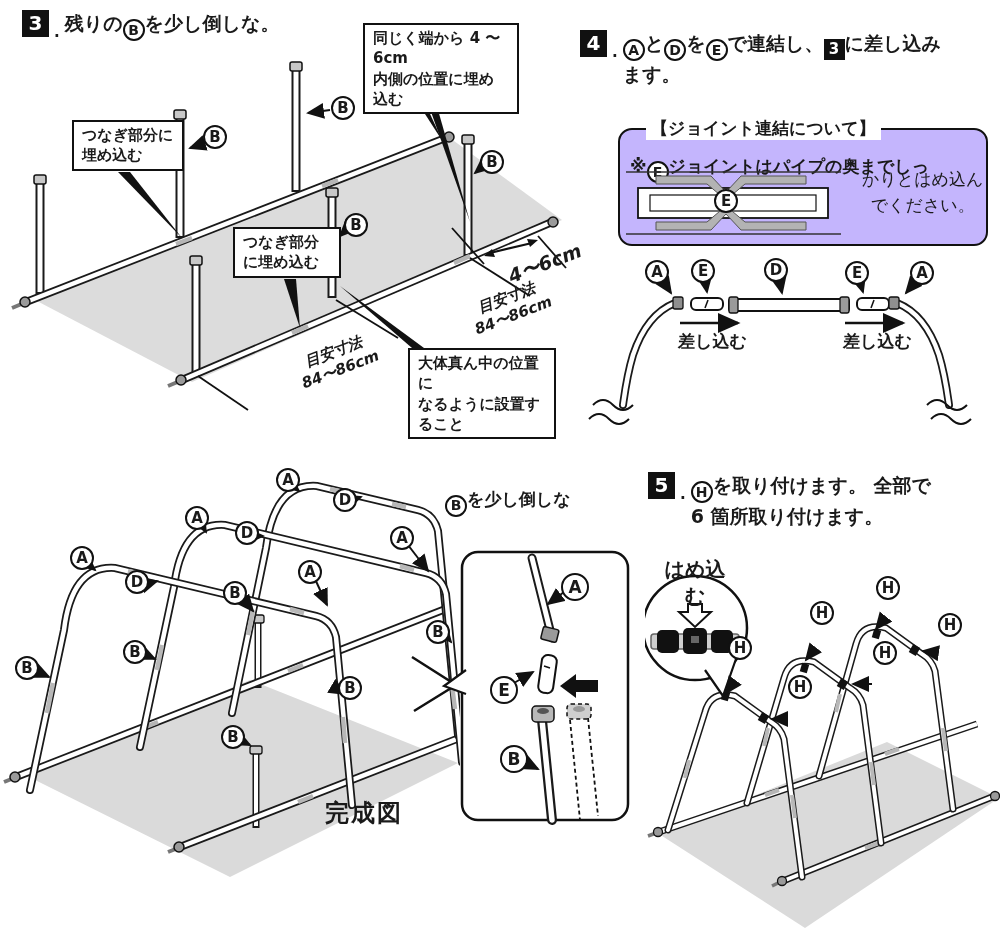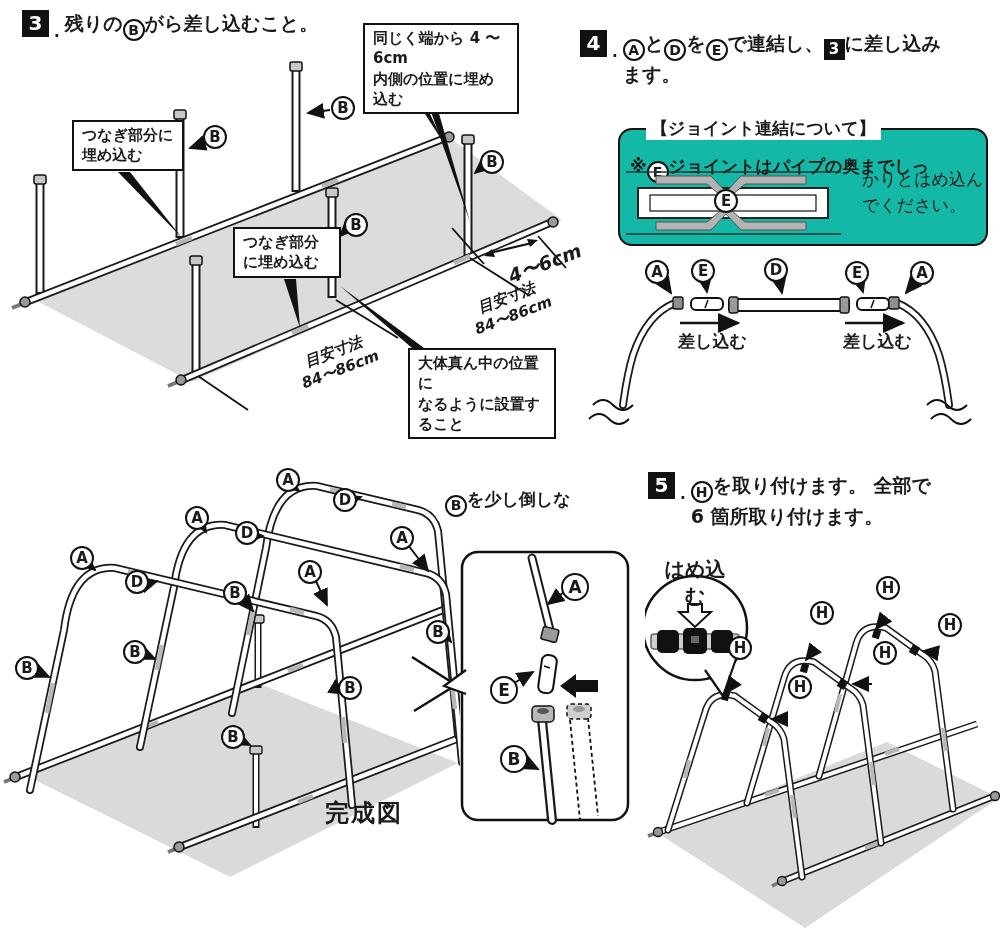--- a/index.html
+++ b/index.html
@@ -8,34 +8,34 @@
   .sec { position:absolute; }
   .hdr { display:flex; align-items:flex-start; gap:5px; font-weight:600; font-size:19px; line-height:1.45; }
   .numbox { width:27px; height:27px; background:#111; color:#fff; display:inline-flex; align-items:center; justify-content:center; font-size:20px; font-weight:800; flex:0 0 auto; }
   .numdot { font-weight:700; font-size:15px; margin-top:12px; }
   .circ { display:inline-flex; width:22px; height:22px; border:2px solid #111; border-radius:50%; align-items:center; justify-content:center; font-size:14px; font-weight:700; background:#fff; vertical-align:-5px; }
   .refbox { display:inline-flex; width:21px; height:21px; background:#111; color:#fff; font-size:15px; font-weight:800; align-items:center; justify-content:center; vertical-align:-4px; }
   .lbl { position:absolute; width:24px; height:24px; border:2px solid #111; border-radius:50%; display:flex; align-items:center; justify-content:center; font-size:15px; font-weight:700; background:#fff; z-index:5; }
   .callout { position:absolute; border:2px solid #111; background:#fff; font-size:15px; font-weight:600; line-height:1.35; padding:3px 8px; white-space:pre-line; z-index:4; }
   .dim { position:absolute; font-style:italic; font-weight:700; font-size:15px; white-space:pre-line; transform:rotate(-21deg); line-height:1.25; text-align:center; }
   .plain { position:absolute; font-weight:700; font-size:17px; }
-  .jbox { position:absolute; border:2.5px solid #111; border-radius:14px; background:#14b8a6; }
+  .jbox { position:absolute; border:2.5px solid #111; border-radius:14px; background:#c4b5fd;text-align:center; }
   .jtitle { position:absolute; top:-13px; left:26px; background:#fff; padding:0 5px; font-size:17px; font-weight:800; }
   svg { position:absolute; }
 </style>
 </head>
 <body>
 
 <div id="page">
 
   <div class="sec" style="left:0;top:20;width:600px;height:425px;">
     <div class="hdr" style="position:absolute;left:22px;top:10px;">
       <span class="numbox">3</span>
         <span class="numdot">.</span>
-      <span><span>残りの</span><span class="circ">B</span><span>がら差し込むこと。</span></span>
+      <span><span>残りの</span><span class="circ">B</span><span>を少し倒しな。</span></span>
     </div>
 
     <svg width="600" height="383" style="left:0;top:42px;" viewBox="0 0 600 383">
       <defs>
         <marker id="m3" markerWidth="10" markerHeight="9" refX="8" refY="4" orient="auto">
             <path d="M0,0L9,4L0,8Z" fill="#111"></path>
           </marker>
       </defs>
 
       <polygon points="35,258 450,96 562,178 192,340" fill="#dcdcdc"></polygon>

